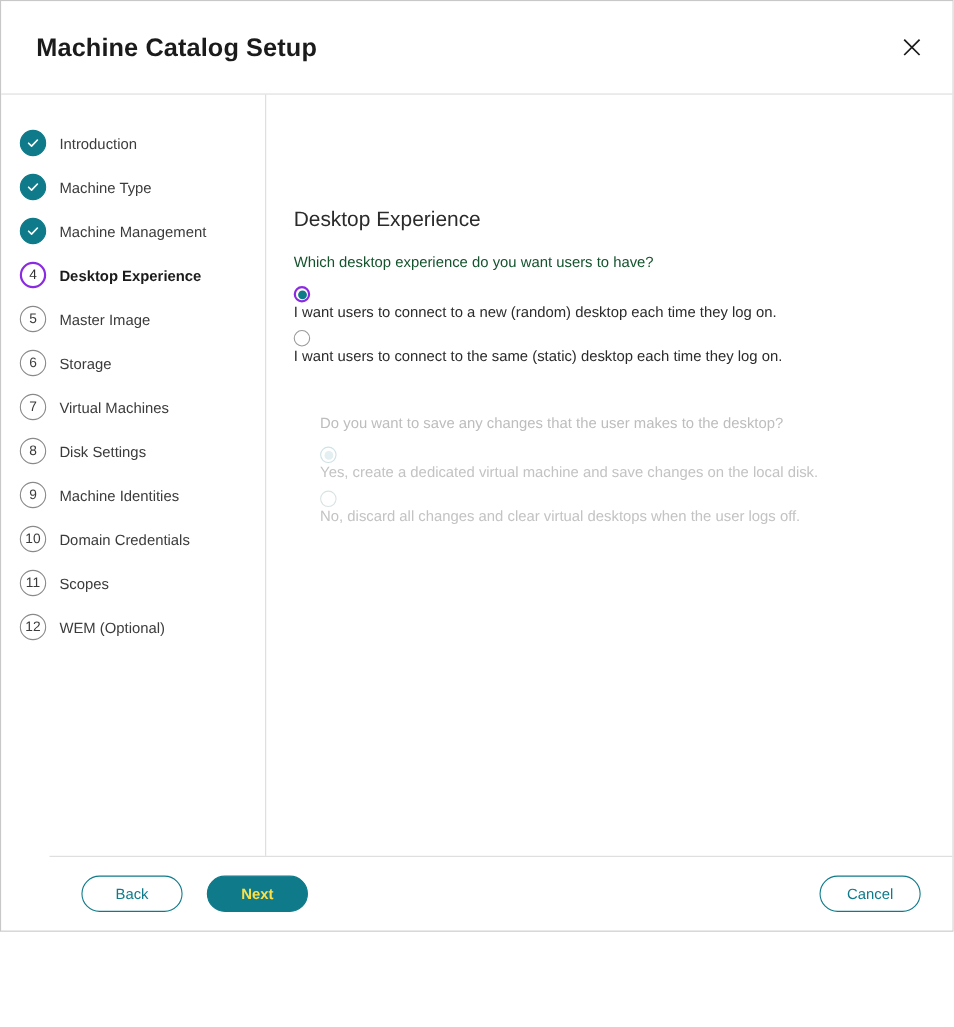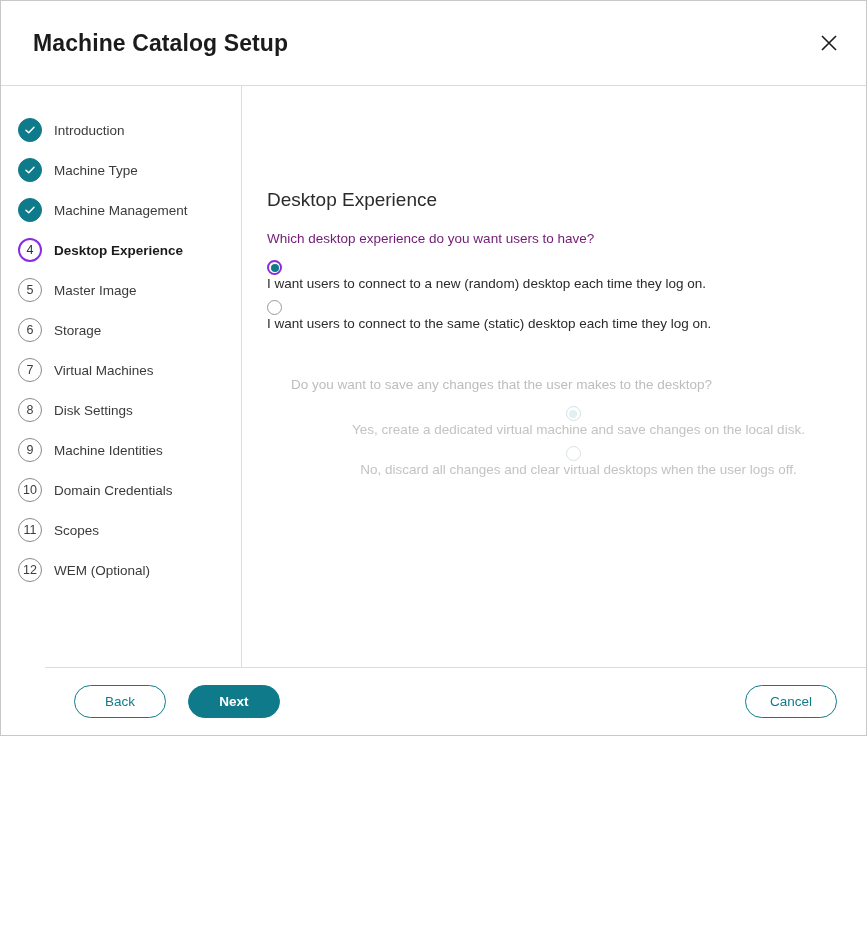--- a/index.html
+++ b/index.html
@@ -8,21 +8,21 @@
     width: 867px;
     height: 934px;
     background: #ffffff;
     font-family: "Liberation Sans", sans-serif;
     -webkit-font-smoothing: antialiased;
   }
 
   #window {
     position: relative;
     width: 867px;
-    height: 736px;
+    height: 847px;
     background: #ffffff;
     border: 1px solid #c8c8c8;
     display: flex;
     flex-direction: column;
     overflow: hidden;
   }
 
   
   #header {
     position: relative;
@@ -120,32 +120,32 @@
     flex: 1;
     padding: 103px 0 0 25px;
   }
   #page-title {
     font-size: 19px;
     color: #2b2b2b;
     margin-bottom: 20px;
   }
   #question-primary {
     font-size: 13.5px;
-    color: #701a75;
+    color: #14532d;
     margin-bottom: 12px;
   }
 
   .radio-row {
     display: flex;
     align-items: flex-start;
     margin-bottom: 5px;
     cursor: pointer;
     flex-direction: column;
   }
-  .radio-row.disabled { cursor: default; align-items: center; }
+  .radio-row.disabled { cursor: default; }
 
   .radio-mark {
     width: 15px;
     height: 15px;
     min-width: 15px;
     border-radius: 50%;
     border: 1.5px solid #9a9a9a;
     background: #ffffff;
     margin-top: 2px;
     margin-right: 11px;
@@ -217,21 +217,21 @@
     white-space: nowrap;
   }
   .btn-outline {
     background: #ffffff;
     border: 1.5px solid #0f7b8a;
     color: #0f7b8a;
   }
   .btn-filled {
     background: #0f7b8a;
     border: 1.5px solid #0f7b8a;
-    color: #ffffff;
+    color: #fde047;
     font-weight: bold;
   }
 </style>
 </head>
 <body>
 
 <div id="window">
 
   <div id="header">
     <div id="dialog-title">Machine Catalog Setup</div>

